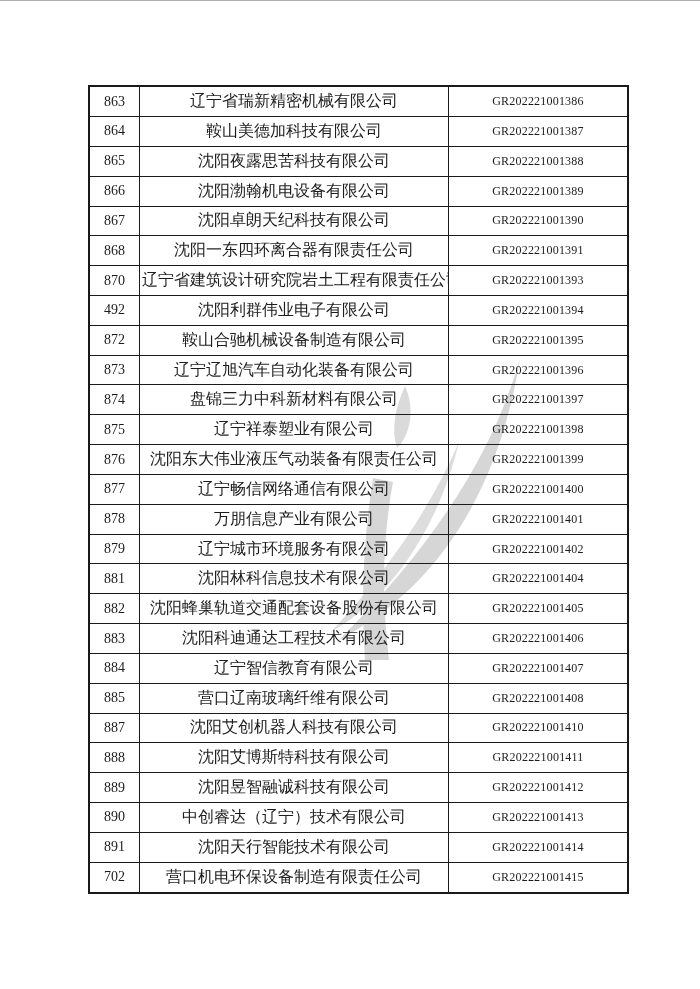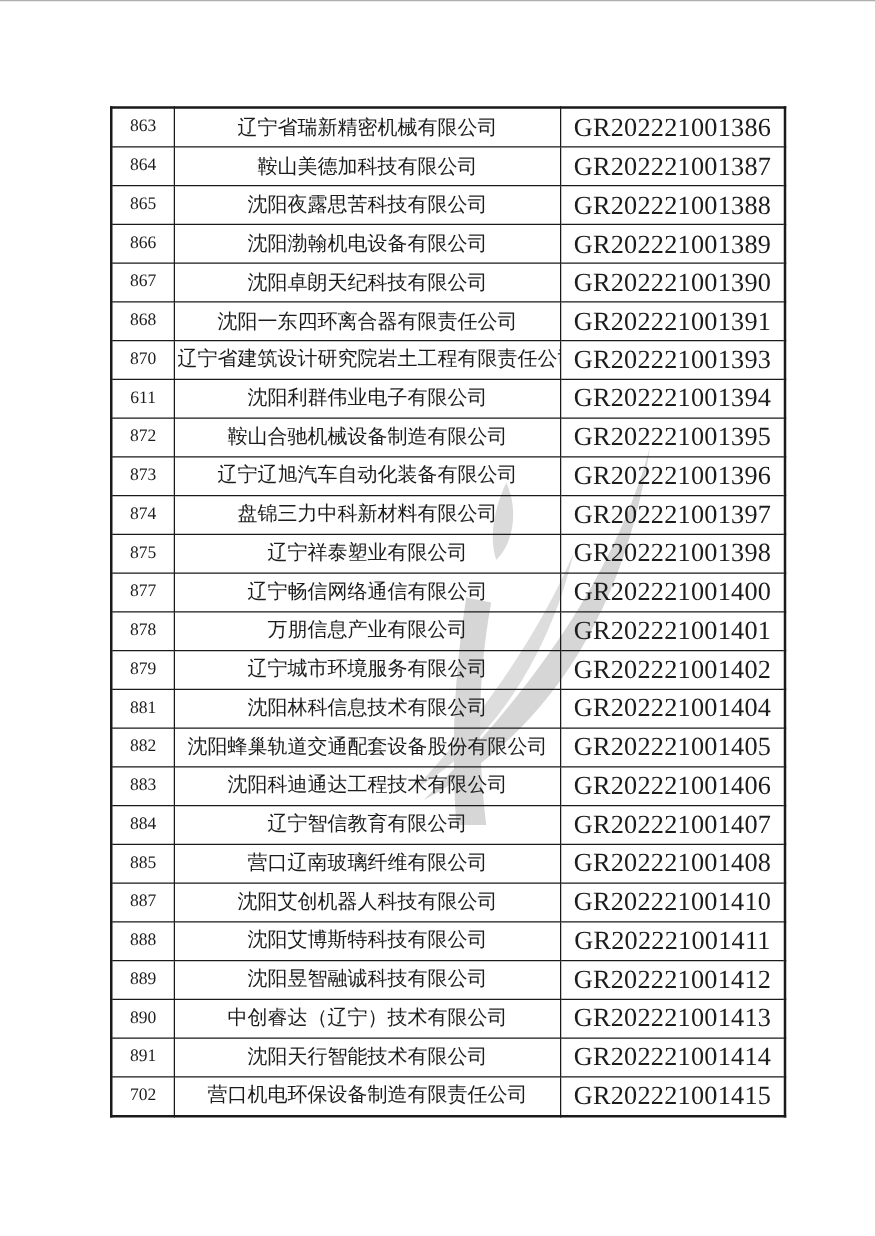--- a/index.html
+++ b/index.html
@@ -57,21 +57,21 @@
   td.col-no {
     width: 45px;
     font-size: 14px;
   }
   td.col-company {
     width: 304px;
     font-size: 16px;
   }
   td.col-code {
     width: 174px;
-    font-size: 21px;
+    font-size: 12px;
     letter-spacing: 0.2px;
   }
 </style>
 </head>
 <body>
 
 <div class="page">
   <div class="top-edge"></div>
 
   <svg class="watermark" viewBox="0 0 240 315" xmlns="http://www.w3.org/2000/svg" aria-hidden="true">
@@ -112,21 +112,21 @@
           <td class="col-no">868</td>
           <td class="col-company">沈阳一东四环离合器有限责任公司</td>
           <td class="col-code">GR202221001391</td>
         </tr>
         <tr>
           <td class="col-no">870</td>
           <td class="col-company">辽宁省建筑设计研究院岩土工程有限责任公司</td>
           <td class="col-code">GR202221001393</td>
         </tr>
         <tr>
-          <td class="col-no">611</td>
+          <td class="col-no">492</td>
           <td class="col-company">沈阳利群伟业电子有限公司</td>
           <td class="col-code">GR202221001394</td>
         </tr>
         <tr>
           <td class="col-no">872</td>
           <td class="col-company">鞍山合驰机械设备制造有限公司</td>
           <td class="col-code">GR202221001395</td>
         </tr>
         <tr>
           <td class="col-no">873</td>
@@ -137,20 +137,25 @@
           <td class="col-no">874</td>
           <td class="col-company">盘锦三力中科新材料有限公司</td>
           <td class="col-code">GR202221001397</td>
         </tr>
         <tr>
           <td class="col-no">875</td>
           <td class="col-company">辽宁祥泰塑业有限公司</td>
           <td class="col-code">GR202221001398</td>
         </tr>
         <tr>
+          <td class="col-no">876</td>
+          <td class="col-company">沈阳东大伟业液压气动装备有限责任公司</td>
+          <td class="col-code">GR202221001399</td>
+        </tr>
+        <tr>
           <td class="col-no">877</td>
           <td class="col-company">辽宁畅信网络通信有限公司</td>
           <td class="col-code">GR202221001400</td>
         </tr>
         <tr>
           <td class="col-no">878</td>
           <td class="col-company">万朋信息产业有限公司</td>
           <td class="col-code">GR202221001401</td>
         </tr>
         <tr>

